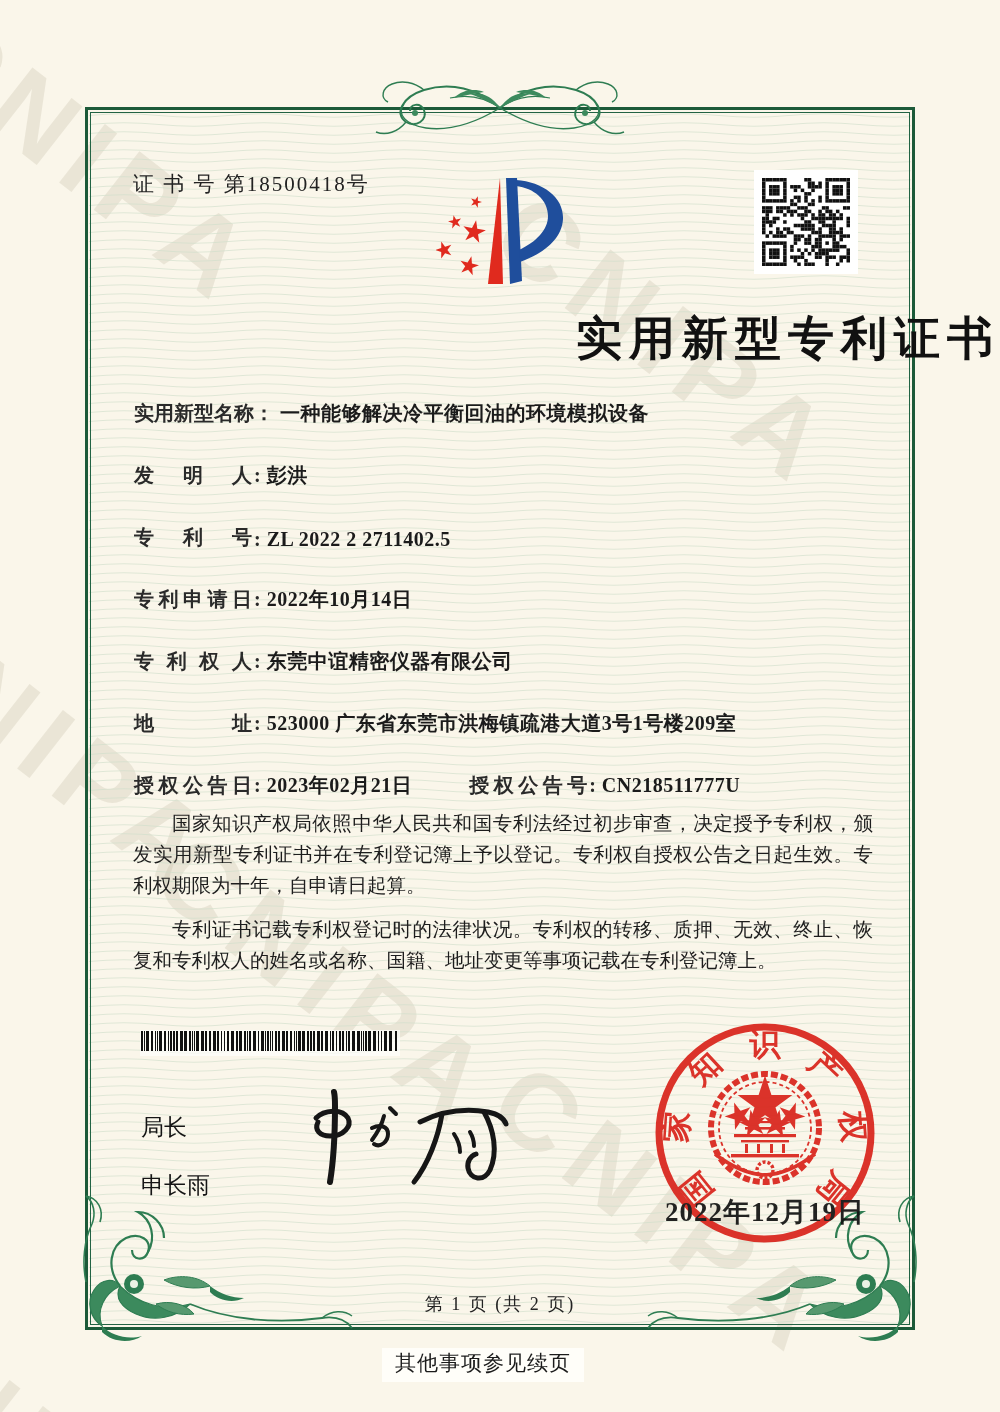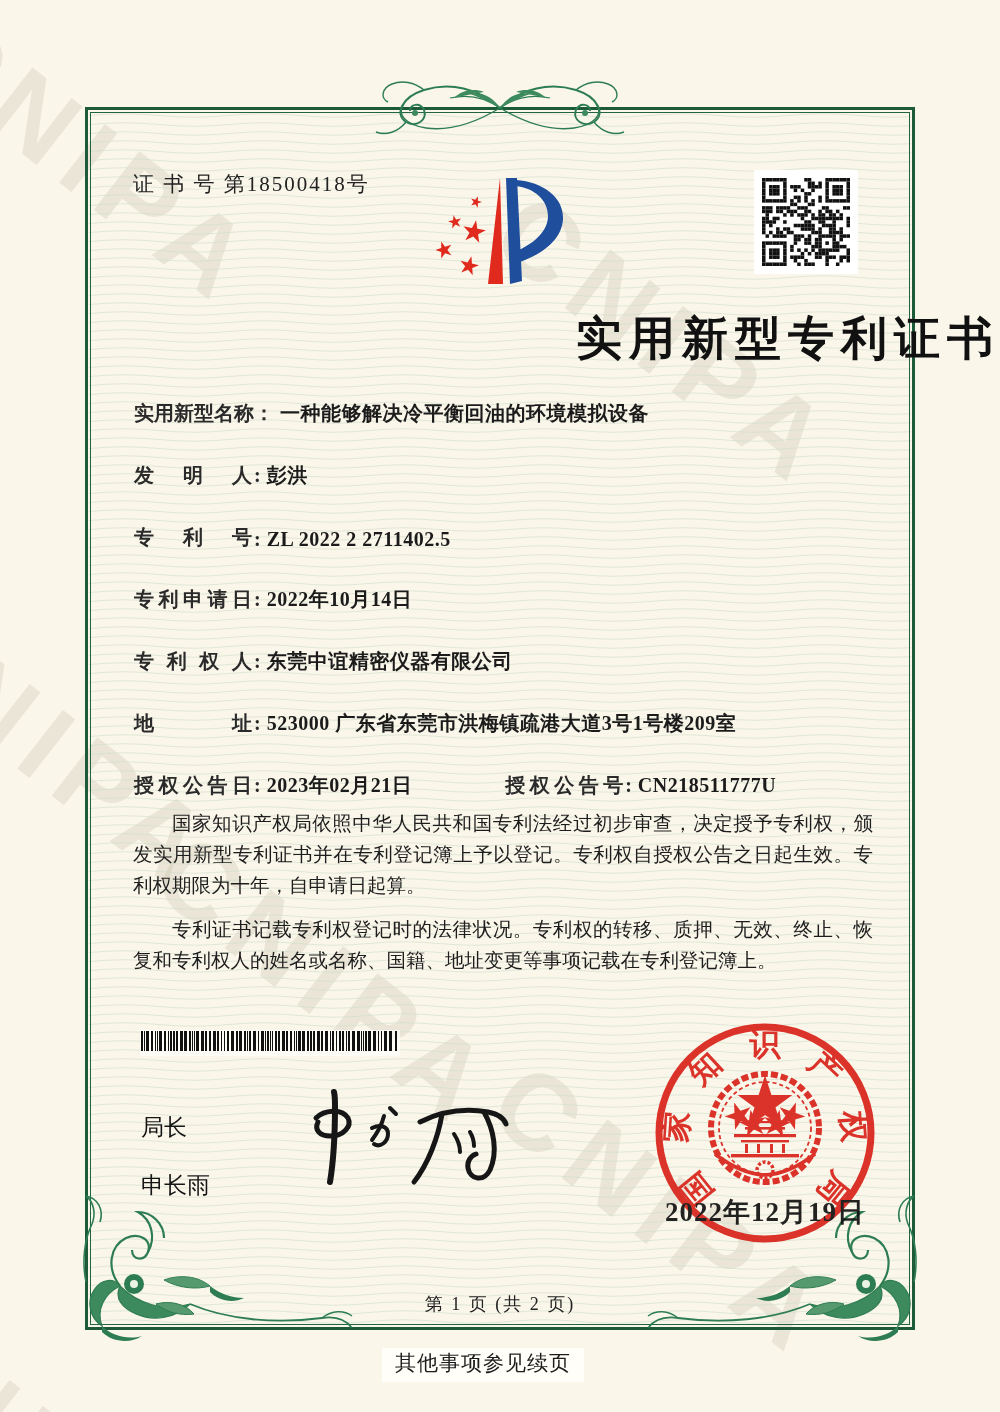--- a/index.html
+++ b/index.html
@@ -44,21 +44,21 @@
     font-size:46px;font-weight:bold;letter-spacing:7px;color:#111;
   }
   .fields{position:absolute;left:134px;top:400px;width:760px;font-weight:bold;}
   .field-row{margin-bottom:35px;font-size:20px;white-space:nowrap;}
   .field-row .lbl{
     display:inline-block;width:118px;color:#2a2a2a;
     text-align:justify;text-align-last:justify;vertical-align:bottom;
   }
   .field-row .colon{display:inline-block;margin:0 6px 0 2px;color:#2a2a2a;}
   .field-row .val{color:#1b1b1b;letter-spacing:0.5px;}
-  .field-pair .grp2{margin-left:88px;}
+  .field-pair .grp2{margin-left:52px;}
   .paras{
     position:absolute;left:133px;top:808px;width:740px;
     font-size:19.5px;line-height:31px;color:#1d1d1d;text-align:justify;
   }
   .paras p{margin:0 0 13px 0;text-indent:2em;}
   .barcode{position:absolute;left:140px;top:1030px;background:rgba(255,255,253,0.65);padding:1px;}
   .signoff-title{
     position:absolute;left:141px;top:1112px;font-size:23px;
     font-family:"Liberation Sans","DejaVu Sans",sans-serif;font-weight:500;color:#151515;
   }

